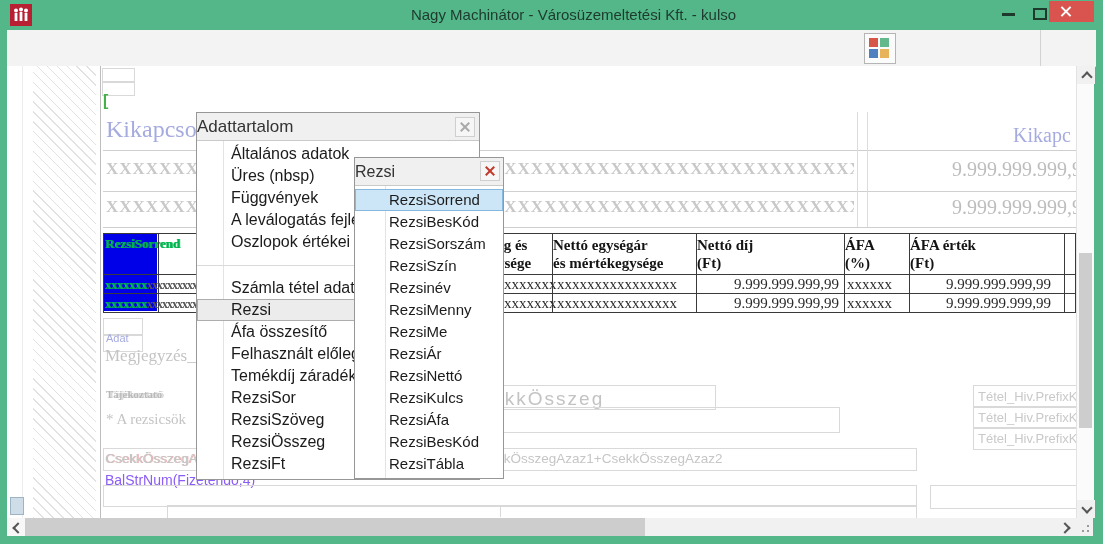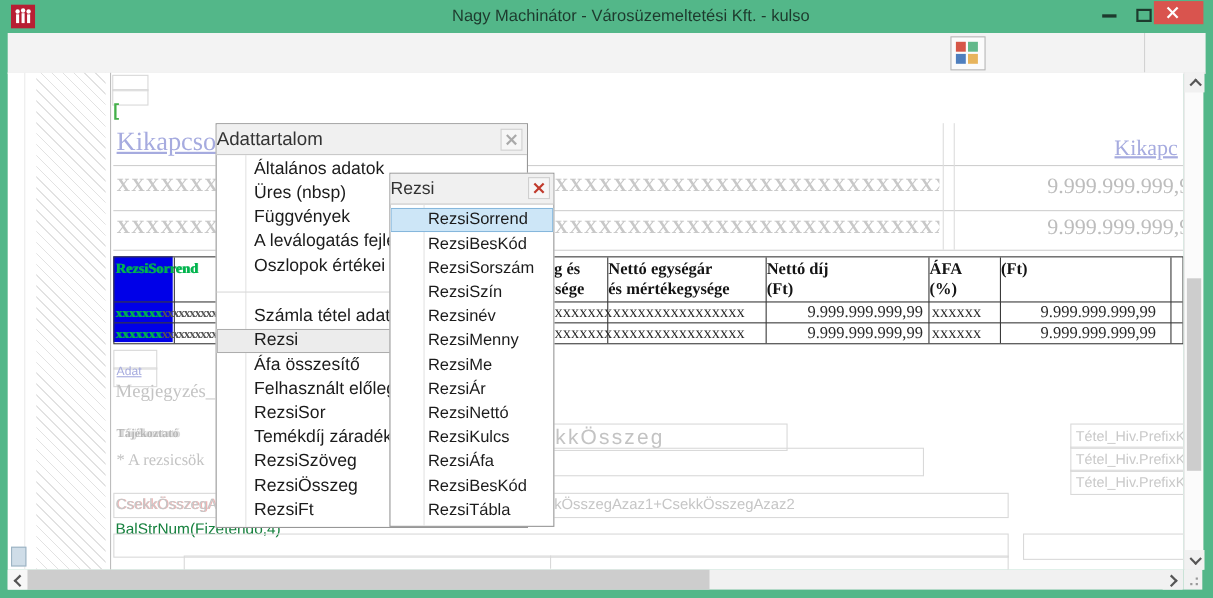--- a/index.html
+++ b/index.html
@@ -20,21 +20,21 @@
   .tool-sep{position:absolute;left:1033px;top:0;width:1px;height:36px;background:#d2d2d2;}
   .sqbtn{position:absolute;left:857px;top:3px;width:30px;height:29px;border:1px solid #b5b5b5;background:#fbfbfb;}
   .sqbtn .grid{position:absolute;left:4px;top:4px;width:20px;height:20px;display:grid;grid-template-columns:9px 9px;grid-template-rows:9px 9px;gap:2px;}
   
   .doc{position:absolute;left:7px;top:66px;width:1069px;height:452px;background:#fff;overflow:hidden;z-index:1;}
   .hatch{position:absolute;left:26px;top:0;width:63px;height:452px;
          background:repeating-linear-gradient(45deg,#e2e2e2 0 1px,transparent 1px 7px);}
   .hl{position:absolute;height:1px;background:#cfcfcf;}
   .vl{position:absolute;width:1px;background:#cfcfcf;}
   .serif{font-family:"Liberation Serif",serif;}
-  .periwinkle{color:#a6abdf;text-decoration:underline;}
+  .periwinkle{color:#a6abdf;}
   .ghost{color:#c4c4c4;}
   .gbox{position:absolute;border:1px solid #d9d9d9;background:transparent;}
   .nowrap{white-space:nowrap;overflow:hidden;}
   .xrow{position:absolute;font-family:"Liberation Serif",serif;font-weight:bold;font-size:17px;
         letter-spacing:1px;color:#c8c8c8;white-space:nowrap;overflow:hidden;}
   .bigamount{position:absolute;font-family:"Liberation Serif",serif;font-size:20px;color:#bdbdbd;text-align:right;}
   
   .tbl{position:absolute;left:96px;top:167px;width:971px;height:78px;border:1px solid #3a3a3a;}
   .tbl .v{position:absolute;top:0;width:1px;height:100%;background:#3a3a3a;}
   .tbl .h{position:absolute;left:0;width:100%;height:1px;background:#3a3a3a;}
@@ -164,20 +164,21 @@
       </div>
     <div class="th" style="left:690px;top:170px;width:144px">
       <div>Nettó díj</div>
         <div>(Ft)</div>
       </div>
     <div class="th" style="left:838px;top:170px;width:62px">
       <div>ÁFA</div>
         <div>(%)</div>
       </div>
     <div class="th" style="left:903px;top:170px;width:151px">
+      <div>ÁFA érték</div>
         <div>(Ft)</div>
       </div>
 
     <div class="td" style="left:98px;top:210px">
       <span class="greentx" style="font-size:12px">xxxxxxx</span><span style="color:#555;font-weight:bold;font-size:12px;letter-spacing:-1px">xxxxxxxxxxxx</span></div>
     <div class="td" style="left:98px;top:229px">
       <span class="greentx" style="font-size:12px">xxxxxxx</span><span style="color:#555;font-weight:bold;font-size:12px;letter-spacing:-1px">xxxxxxxxxxxx</span></div>
 
     <div class="td" style="left:497px;top:210px">xxxxxxx</div>
     <div class="td" style="left:550px;top:210px">xxxxxxxxxxxxxxxx</div>
@@ -205,21 +206,21 @@
     <div class="gbox" style="left:473px;top:341px;width:358px;height:24px"></div>
 
     <div class="gbox nowrap" style="left:966px;top:319px;width:103px;height:21px;font-size:13px;color:#c9c9c9;line-height:21px;padding-left:4px">Tétel_Hiv.PrefixK</div>
     <div class="gbox nowrap" style="left:966px;top:340px;width:103px;height:21px;font-size:13px;color:#c9c9c9;line-height:21px;padding-left:4px">Tétel_Hiv.PrefixK</div>
     <div class="gbox nowrap" style="left:966px;top:361px;width:103px;height:21px;font-size:13px;color:#c9c9c9;line-height:21px;padding-left:4px">Tétel_Hiv.PrefixK</div>
 
     <div class="gbox" style="left:96px;top:382px;width:812px;height:21px"></div>
     <div style="position:absolute;left:98px;top:385px;font-size:13.5px;color:#c6c6c6;text-shadow:1px 0 0 rgba(225,130,130,.6)">CsekkÖsszegAza</div>
     <div style="position:absolute;left:490px;top:385px;font-size:13.5px;color:#c6c6c6">kkÖsszegAzaz1+CsekkÖsszegAzaz2</div>
 
-    <div style="position:absolute;left:98px;top:406px;font-size:14px;color:#15803d">BalStrNum(Fizetendő,4)</div>
+    <div style="position:absolute;left:98px;top:406px;font-size:14px;color:#8b5cf6">BalStrNum(Fizetendő,4)</div>
     <div class="gbox" style="left:96px;top:419px;width:812px;height:20px"></div>
     <div class="gbox" style="left:923px;top:419px;width:146px;height:22px"></div>
     <div class="gbox" style="left:160px;top:439px;width:748px;height:12px"></div>
     <div class="vl" style="left:493px;top:439px;height:12px;background:#d9d9d9"></div>
   </div>
 
   <div class="menu" style="left:196px;top:112px;width:282px;height:366px">
     <div class="menu-title">
       <span style="font-size:17px">Adattartalom</span>
       <div class="closebtn" style="right:4px;top:4px">
@@ -235,22 +236,22 @@
       <div class="mi">Függvények</div>
       <div class="mi">A leválogatás fejléc/l</div>
       <div class="mi">Oszlopok értékei</div>
       <div class="msep">
           <i></i>
         </div>
       <div class="mi">Számla tétel adatok</div>
       <div class="mi sel">Rezsi</div>
       <div class="mi">Áfa összesítő</div>
       <div class="mi">Felhasznált előlegek</div>
+      <div class="mi">Temékdíj záradék</div>
       <div class="mi">RezsiSor</div>
-      <div class="mi">Temékdíj záradék</div>
       <div class="mi">RezsiSzöveg</div>
       <div class="mi">RezsiÖsszeg</div>
       <div class="mi">RezsiFt</div>
     </div>
   </div>
 
   <div class="menu" style="left:354px;top:157px;width:148px;height:320px">
     <div class="menu-title">
       <span style="font-size:16px">Rezsi</span>
       <div class="closebtn red" style="right:3px;top:3px">

